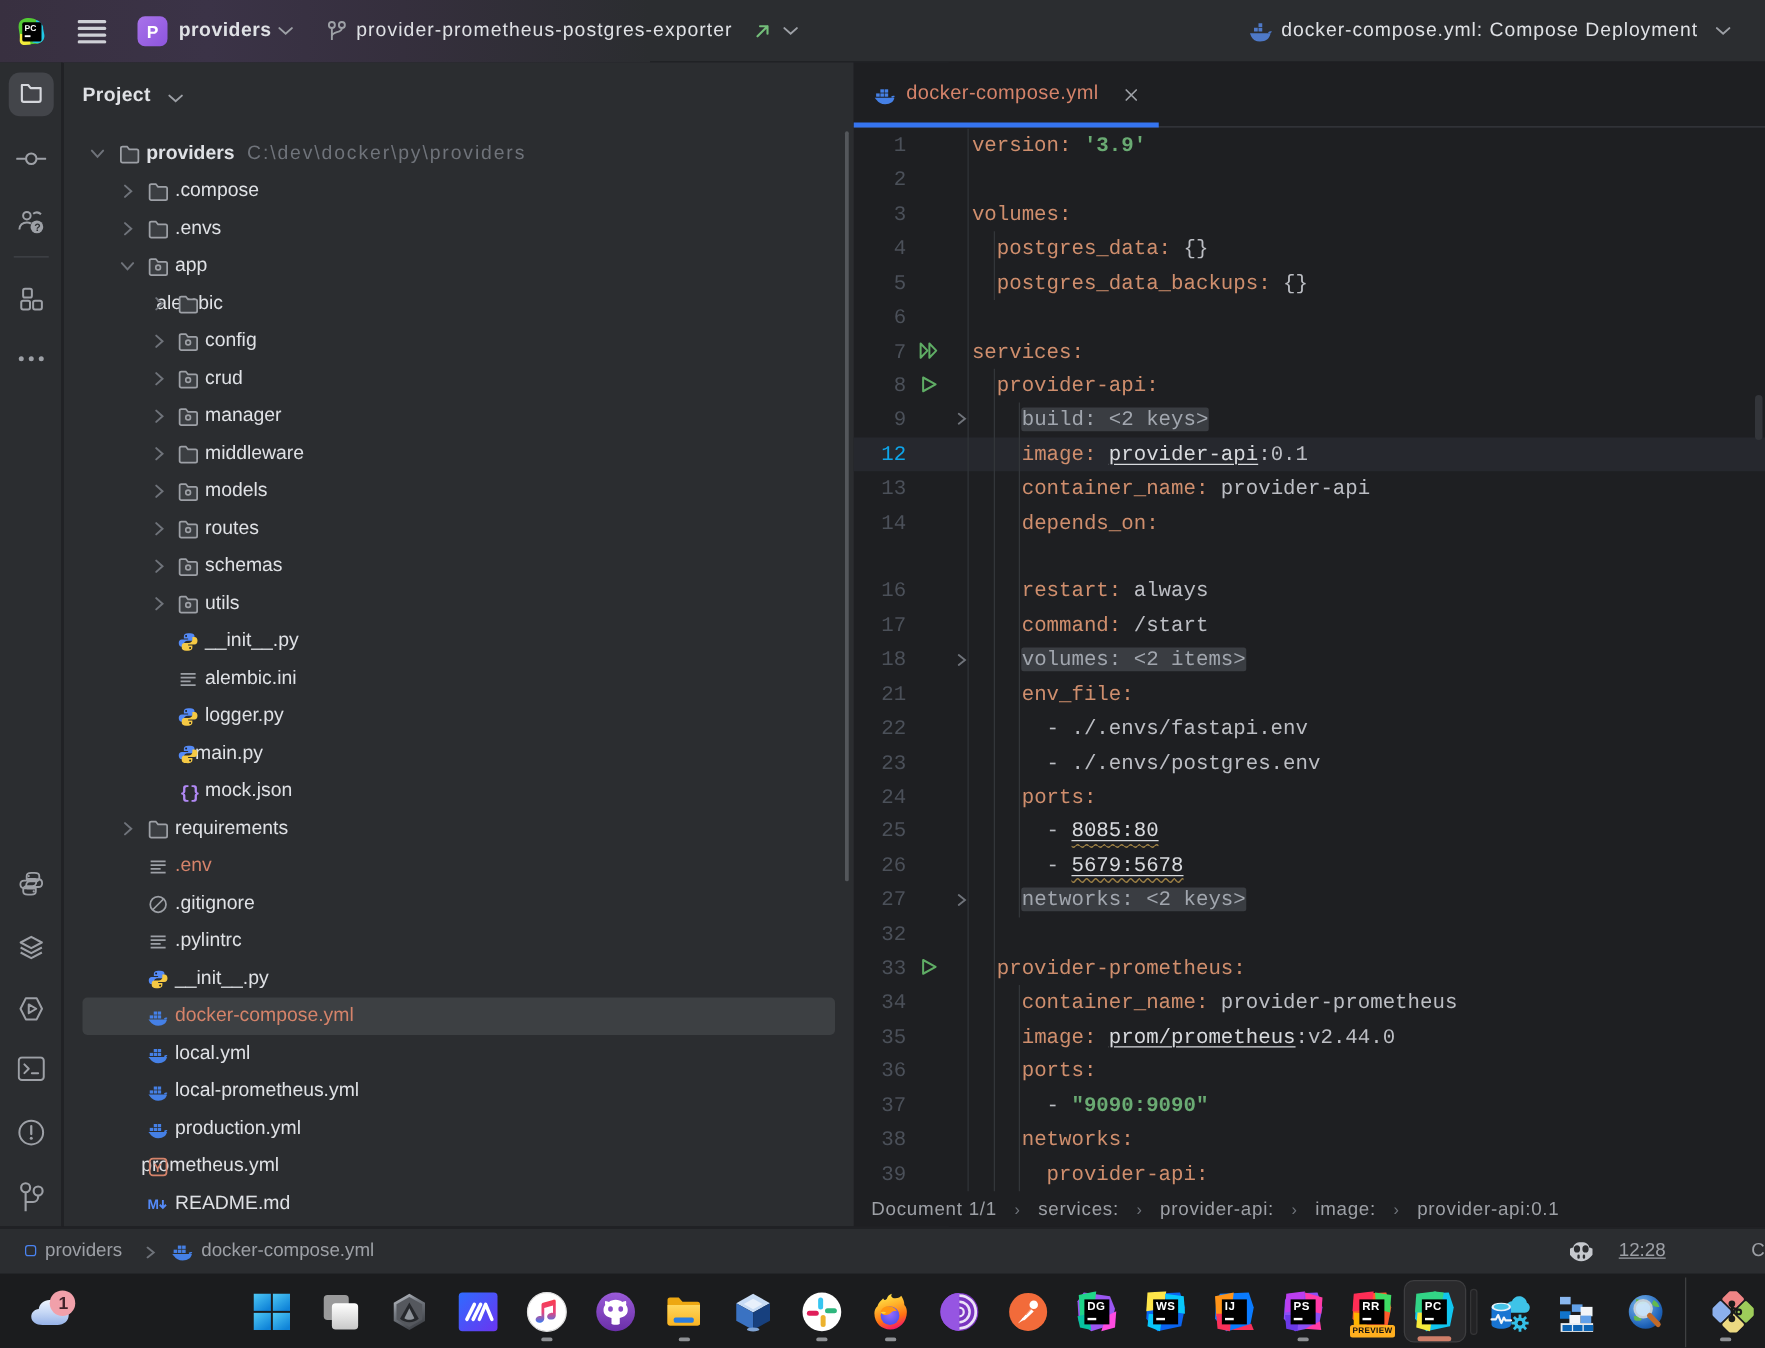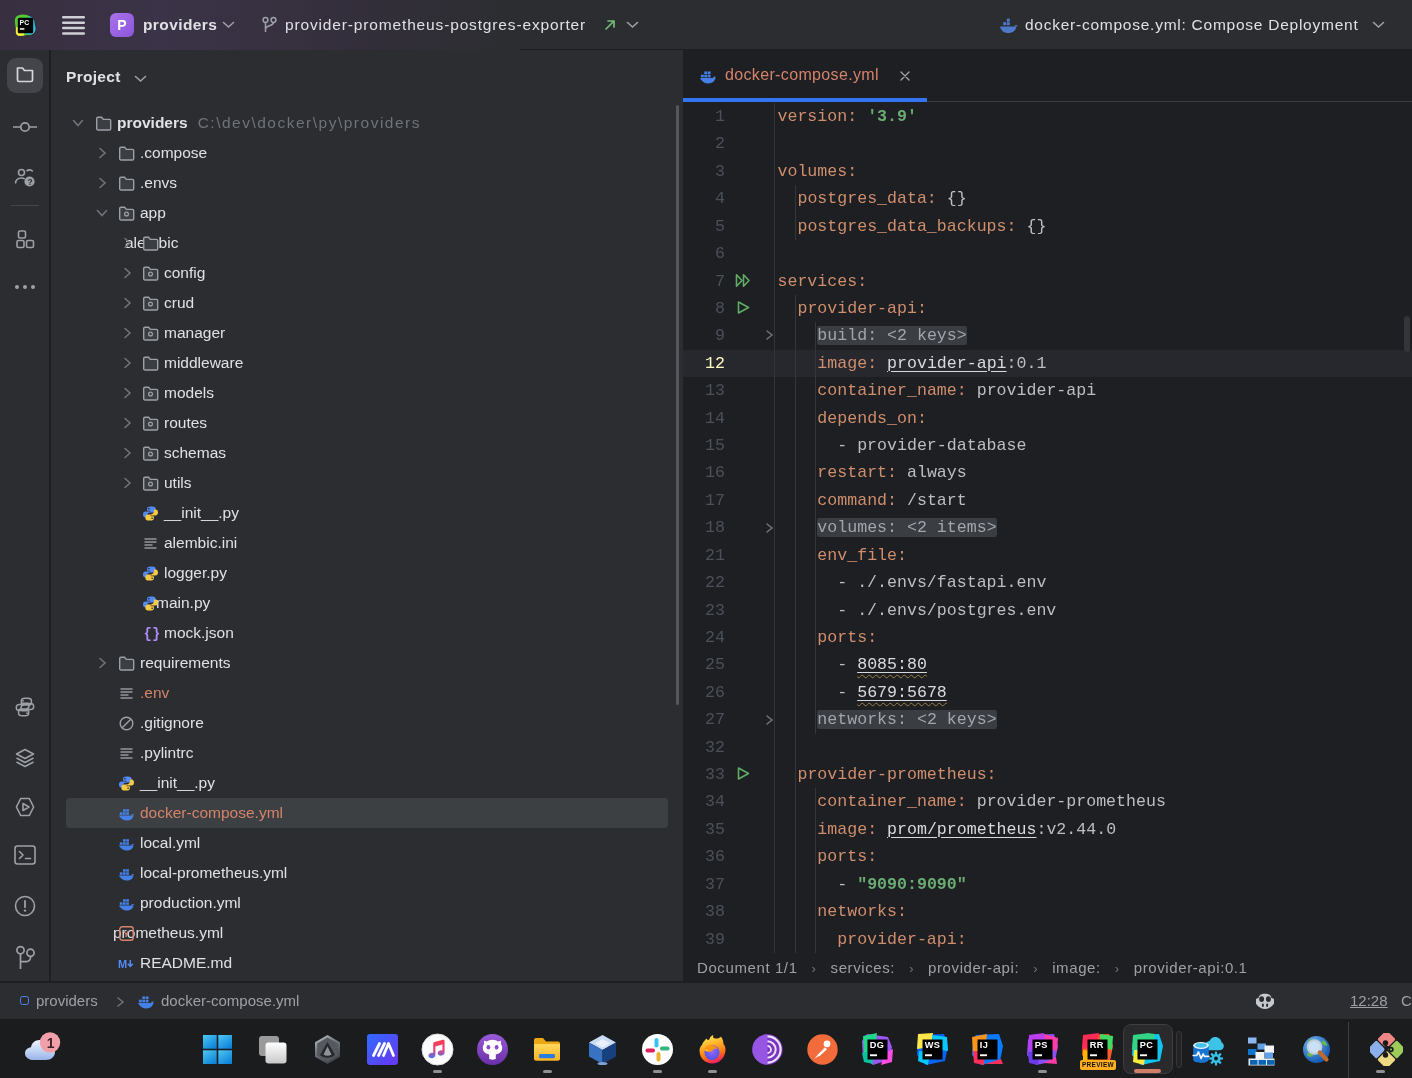--- a/index.html
+++ b/index.html
@@ -421,24 +421,23 @@
 
   <div class="crow code" style="top:53px"><span class="lnum">1</span><span class="ctext"><span class="k">version: </span><span class="s">'3.9'</span></span></div>
   <div class="crow code" style="top:80.4px"><span class="lnum">2</span></div>
   <div class="crow code" style="top:107.8px"><span class="lnum">3</span><span class="ctext"><span class="k">volumes:</span></span></div>
   <div class="crow code" style="top:135.3px"><span class="lnum">4</span><span class="ctext">  <span class="k">postgres_data: </span>{}</span></div>
   <div class="crow code" style="top:162.7px"><span class="lnum">5</span><span class="ctext">  <span class="k">postgres_data_backups: </span>{}</span></div>
   <div class="crow code" style="top:190.1px"><span class="lnum">6</span></div>
   <div class="crow code" style="top:217.5px"><span class="lnum">7</span><span class="ctext"><span class="k">services:</span></span></div>
   <div class="crow code" style="top:244.9px"><span class="lnum">8</span><span class="ctext">  <span class="k">provider-api:</span></span></div>
   <div class="crow code" style="top:272.3px"><span class="lnum">9</span><span class="ctext">    <span class="fold">build: &lt;2 keys&gt;</span></span></div>
-  <div class="crow code" style="top:299.8px"><span class="lnum" style="color:#fef9c3">12</span><span class="ctext">    <span class="k">image: </span><span class="lnk">provider-api</span>:0.1</span></div>
+  <div class="crow code" style="top:299.8px"><span class="lnum" style="color:#0ea5e9">12</span><span class="ctext">    <span class="k">image: </span><span class="lnk">provider-api</span>:0.1</span></div>
   <div class="crow code" style="top:327.2px"><span class="lnum">13</span><span class="ctext">    <span class="k">container_name: </span>provider-api</span></div>
   <div class="crow code" style="top:354.6px"><span class="lnum">14</span><span class="ctext">    <span class="k">depends_on:</span></span></div>
-  <div class="crow code" style="top:382px"><span class="lnum">15</span><span class="ctext">      - provider-database</span></div>
   <div class="crow code" style="top:409.4px"><span class="lnum">16</span><span class="ctext">    <span class="k">restart: </span>always</span></div>
   <div class="crow code" style="top:436.8px"><span class="lnum">17</span><span class="ctext">    <span class="k">command: </span>/start</span></div>
   <div class="crow code" style="top:464.3px"><span class="lnum">18</span><span class="ctext">    <span class="fold">volumes: &lt;2 items&gt;</span></span></div>
   <div class="crow code" style="top:491.7px"><span class="lnum">21</span><span class="ctext">    <span class="k">env_file:</span></span></div>
   <div class="crow code" style="top:519.1px"><span class="lnum">22</span><span class="ctext">      - ./.envs/fastapi.env</span></div>
   <div class="crow code" style="top:546.5px"><span class="lnum">23</span><span class="ctext">      - ./.envs/postgres.env</span></div>
   <div class="crow code" style="top:573.9px"><span class="lnum">24</span><span class="ctext">    <span class="k">ports:</span></span></div>
   <div class="crow code" style="top:601.3px"><span class="lnum">25</span><span class="ctext">      - <span class="wv"><span class="lnk">8085:80</span></span></span></div>
   <div class="crow code" style="top:628.8px"><span class="lnum">26</span><span class="ctext">      - <span class="wv"><span class="lnk">5679:5678</span></span></span></div>
   <div class="crow code" style="top:656.2px"><span class="lnum">27</span><span class="ctext">    <span class="fold">networks: &lt;2 keys&gt;</span></span></div>
@@ -468,21 +467,21 @@
     </svg>
   <span class="abs" style="left:161px;top:0;height:36px;line-height:36px;">docker-compose.yml</span>
 
   <svg class="abs" style="left:1255px;top:10px" width="20" height="17" viewBox="0 0 20 17">
     <path d="M10 0.8 C5.8 0.8 4 2.4 3.6 4.9 C2.1 5.2 1 5.9 1 5.9 v4.8 c0 0 3.5 5.3 9 5.3 c5.5 0 9 -5.3 9 -5.3 V5.9 c0 0 -1.1 -0.7 -2.6 -1 C16 2.4 14.2 0.8 10 0.8 z" fill="#c6c9ce"></path>
     <ellipse cx="6.6" cy="6.1" rx="2.5" ry="2.9" fill="#2b2d30"></ellipse>
     <ellipse cx="13.4" cy="6.1" rx="2.5" ry="2.9" fill="#2b2d30"></ellipse>
     <rect x="6.9" y="10.6" width="1.9" height="3.4" rx="0.95" fill="#2b2d30"></rect>
     <rect x="11.2" y="10.6" width="1.9" height="3.4" rx="0.95" fill="#2b2d30"></rect>
   </svg>
-  <span class="abs" style="left:1350px;top:0;height:36px;line-height:36px;text-decoration:underline;">12:28</span>
+  <span class="abs" style="left:1295px;top:0;height:36px;line-height:36px;text-decoration:underline;">12:28</span>
   <span class="abs" style="left:1401px;top:0;height:52px;line-height:36px;">CRLF</span>
 </div>
 
 <div id="taskbar">
 
   <svg class="abs" style="left:22px;top:7px" width="42" height="42" viewBox="0 0 42 42">
     <defs>
         <linearGradient id="cldg" x1="0" y1="0" x2="0" y2="1">
           <stop offset="0" stop-color="#eef4fe"></stop>
           <stop offset="0.5" stop-color="#c5d7f5"></stop>

